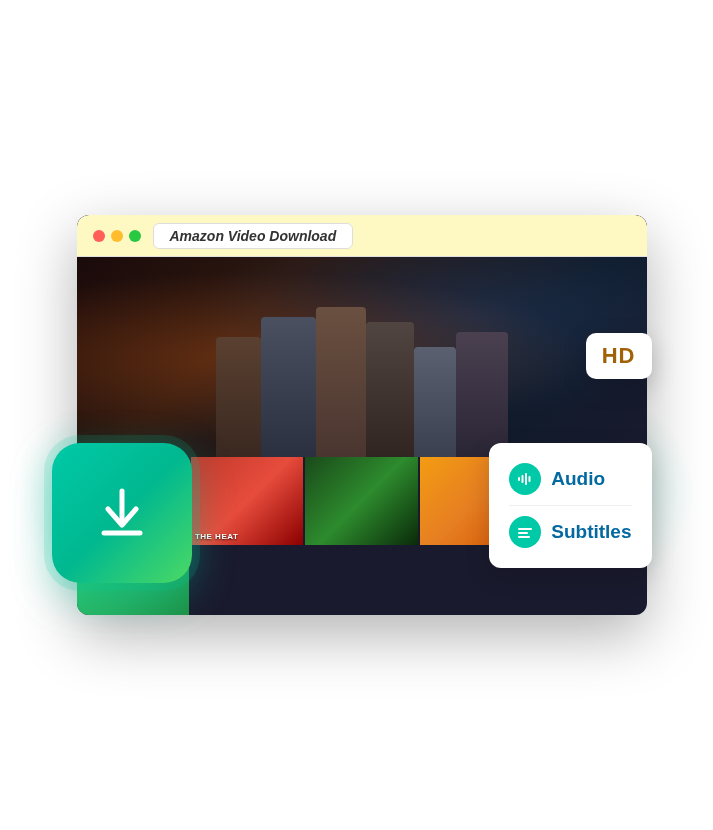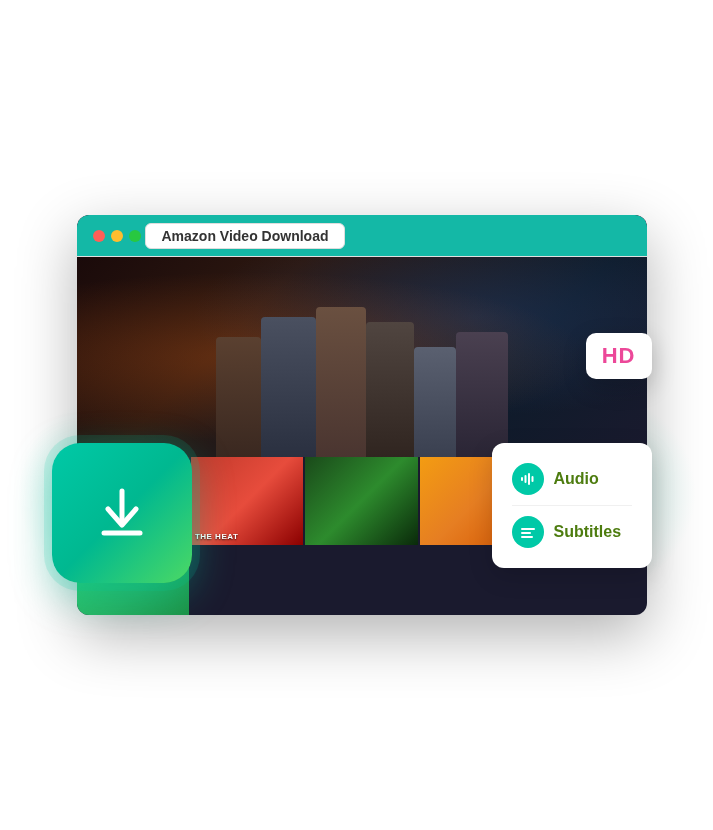--- a/index.html
+++ b/index.html
@@ -28,28 +28,29 @@
       left: 30px;
       width: 570px;
       height: 400px;
       background: #1a1a2e;
       border-radius: 12px;
       overflow: hidden;
       box-shadow: 0 20px 60px rgba(0,0,0,0.3);
     }
 
     .title-bar {
-      background: #14b8a6;
+      background: #fef9c3;
       padding: 0 16px;
       height: 42px;
       display: flex;
       align-items: center;
-      gap: 4px;
+      gap: 12px;
       border-bottom: 1px solid #e0e0e0;
       border-radius: 12px 12px 0 0;
+      font-style: italic;
     }
 
     .traffic-lights {
       display: flex;
       gap: 6px;
       align-items: center;
     }
 
     .traffic-light {
       width: 12px;
@@ -170,21 +171,21 @@
       background: white;
       border-radius: 10px;
       padding: 10px 16px;
       box-shadow: 0 8px 24px rgba(0,0,0,0.2);
       z-index: 10;
     }
 
     .hd-text {
       font-size: 22px;
       font-weight: 800;
-      color: #ec4899;
+      color: #a16207;
       letter-spacing: 1px;
     }
 
     
     .download-icon-container {
       position: absolute;
       top: 268px;
       left: 5px;
       width: 140px;
       height: 140px;
@@ -251,23 +252,23 @@
       background: #00c9a7;
       color: white;
     }
 
     .popup-icon-subtitles {
       background: #00c9a7;
       color: white;
     }
 
     .popup-label {
-      font-size: 16px;
+      font-size: 19px;
       font-weight: 600;
-      color: #4d7c0f;
+      color: #0369a1;
     }
 
     
     .glow-teal {
       position: absolute;
       border-radius: 50%;
       background: radial-gradient(circle, rgba(0,200,160,0.2) 0%, transparent 70%);
       pointer-events: none;
     }
 

